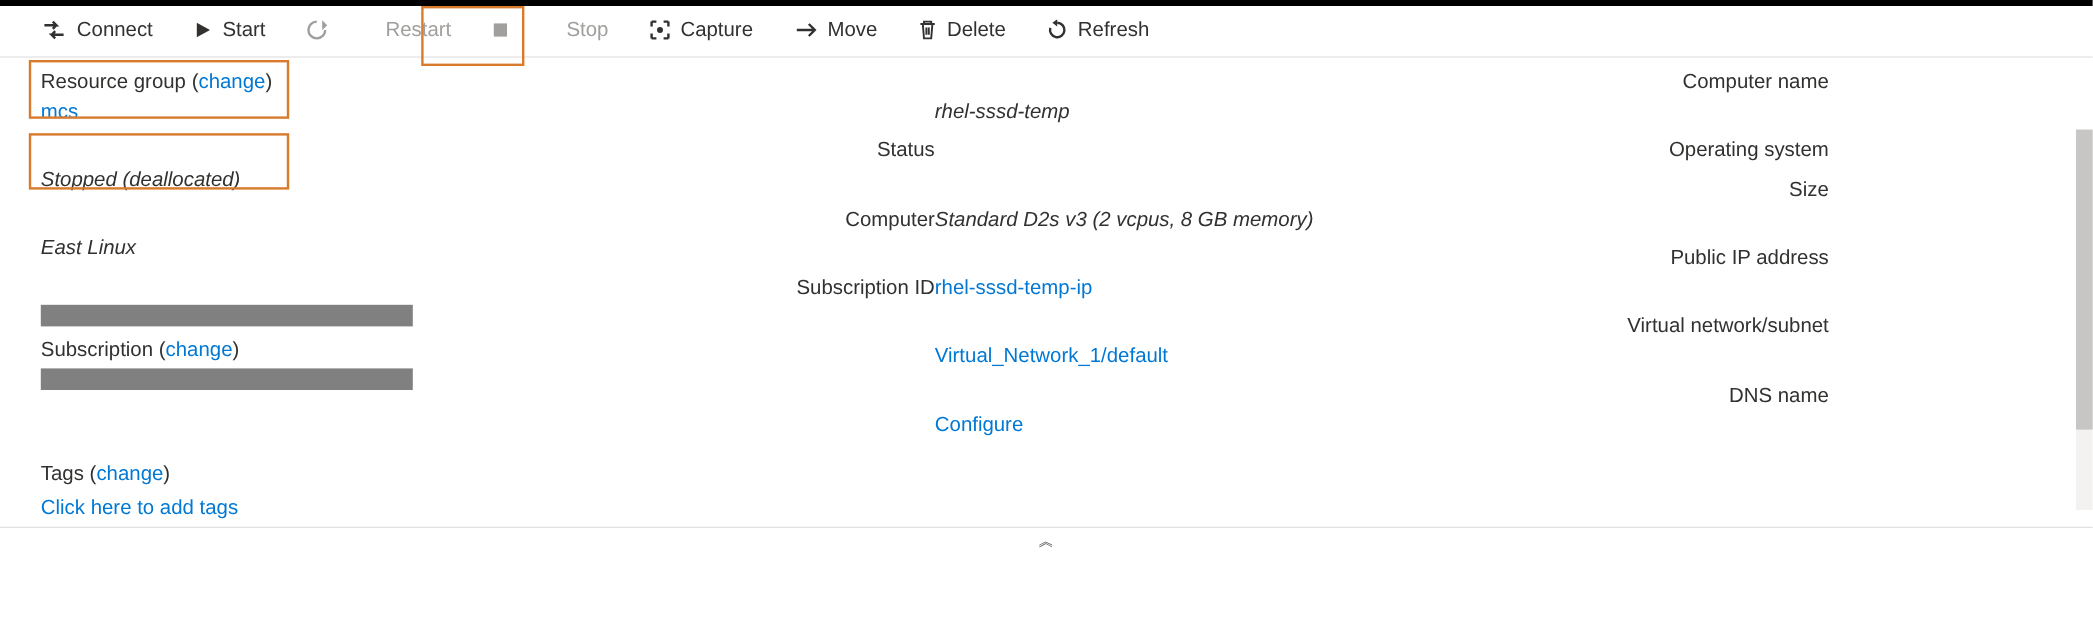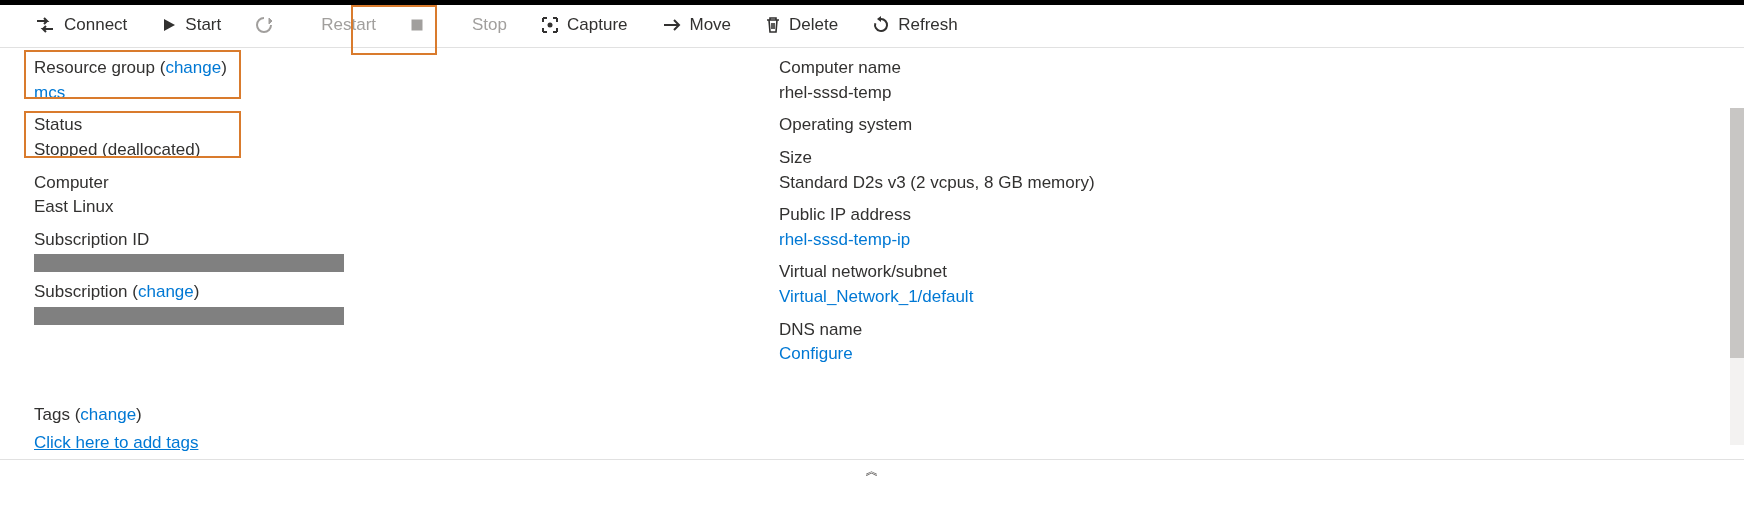--- a/index.html
+++ b/index.html
@@ -54,22 +54,22 @@
     position: relative;
   }
   .col {
     width: 745px;
   }
   .prop {
     margin-bottom: 8px;
     line-height: 1.45;
     position: relative;
   }
-  .prop-label { color: #323130; }
-  .prop-value { color: #323130; }
+  .prop-label { color: #323130; text-align: right; }
+  .prop-value { color: #323130; font-style: italic; }
   .link { color: #0078d4; cursor: pointer; }
   .redacted {
     width: 310px;
     height: 18px;
     background: #808080;
     margin-top: 2px;
   }
   .hl-rg {
     top: -6px; left: -10px; width: 217px; height: 49px;
   }
@@ -79,21 +79,21 @@
   .hl-stop {
     position: absolute;
     top: 5px;
     left: 351px;
     width: 86px;
     height: 50px;
     border: 2px solid #d97b2d;
     pointer-events: none;
     z-index: 5;
   }
-  .tags-area { margin-top: 80px; }
+  .tags-area { margin-top: 60px; }
   .collapse-bar {
     text-align: center;
     border-top: 1px solid #e1e1e1;
     padding: 2px 0;
     color: #605e5c;
     cursor: pointer;
     font-size: 13px;
   }
   .scrollbar {
     position: absolute;
@@ -230,21 +230,21 @@
           <span> (</span><span class="link">change</span><span>)</span>
         </div>
         <div class="redacted"></div>
       </div>
 
       <div class="tags-area">
         <div>
           <span class="prop-label">Tags</span>
           <span> (</span><span class="link">change</span><span>)</span>
         </div>
-        <div class="link" style="margin-top:8px;text-decoration:underline;">Click here to add tags</div>
+        <div class="link" style="margin-top:8px;">Click here to add tags</div>
       </div>
     </div>
 
     <div class="col">
       <div class="prop">
         <div class="prop-label">Computer name</div>
         <div class="prop-value">rhel-sssd-temp</div>
       </div>
       <div class="prop">
         <div class="prop-label">Operating system</div>

